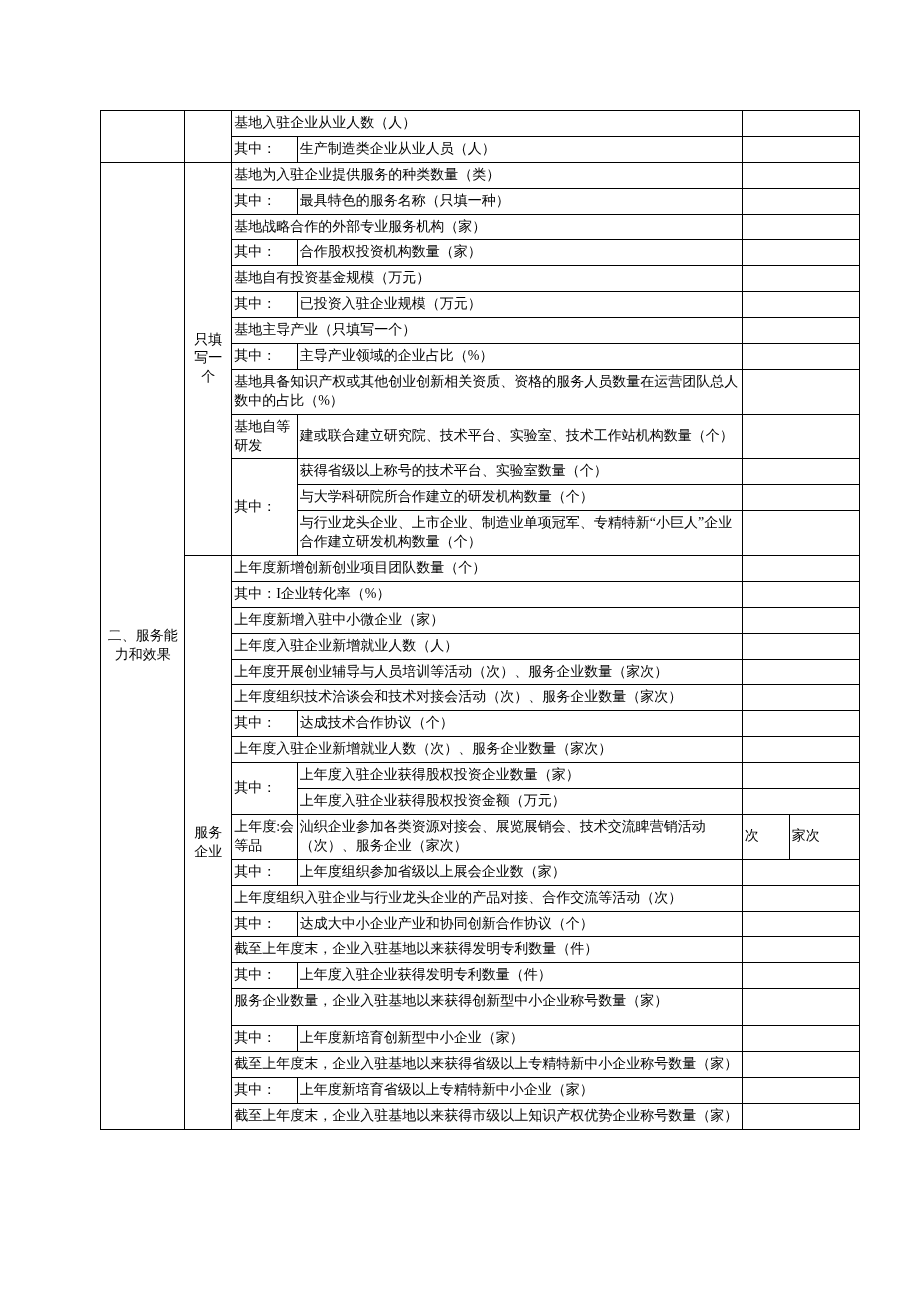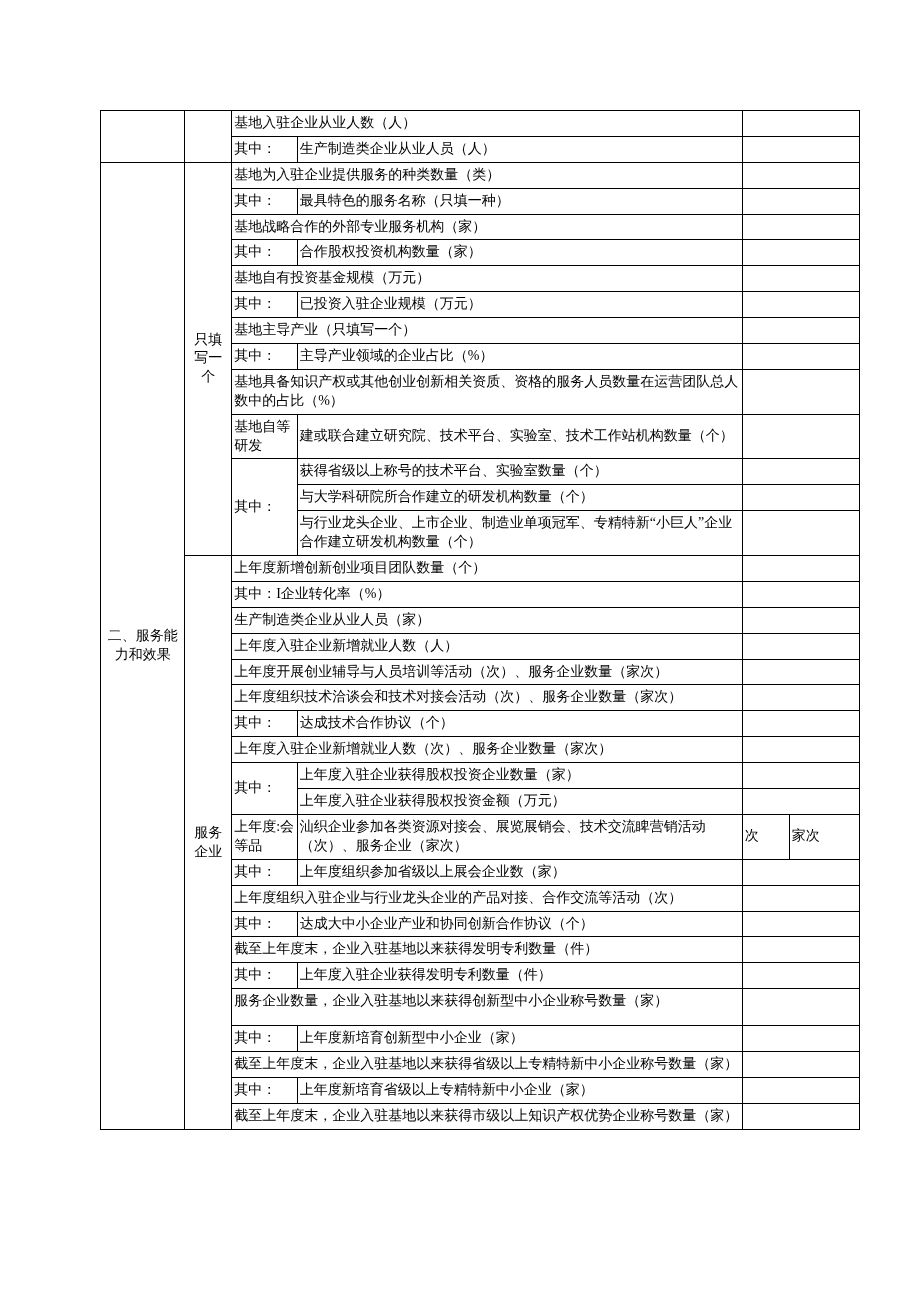--- a/index.html
+++ b/index.html
@@ -127,21 +127,21 @@
   <tr>
     <td rowspan="22" class="c2">服务企业</td>
     <td colspan="2">上年度新增创新创业项目团队数量（个）</td>
     <td colspan="2"></td>
   </tr>
   <tr>
     <td colspan="2">其中：I企业转化率（%）</td>
     <td colspan="2"></td>
   </tr>
   <tr>
-    <td colspan="2">生产制造类企业从业人员（家）</td>
+    <td colspan="2">上年度新增入驻中小微企业（家）</td>
     <td colspan="2"></td>
   </tr>
   <tr>
     <td colspan="2">上年度入驻企业新增就业人数（人）</td>
     <td colspan="2"></td>
   </tr>
   <tr>
     <td colspan="2">上年度开展创业辅导与人员培训等活动（次）、服务企业数量（家次）</td>
     <td colspan="2"></td>
   </tr>

